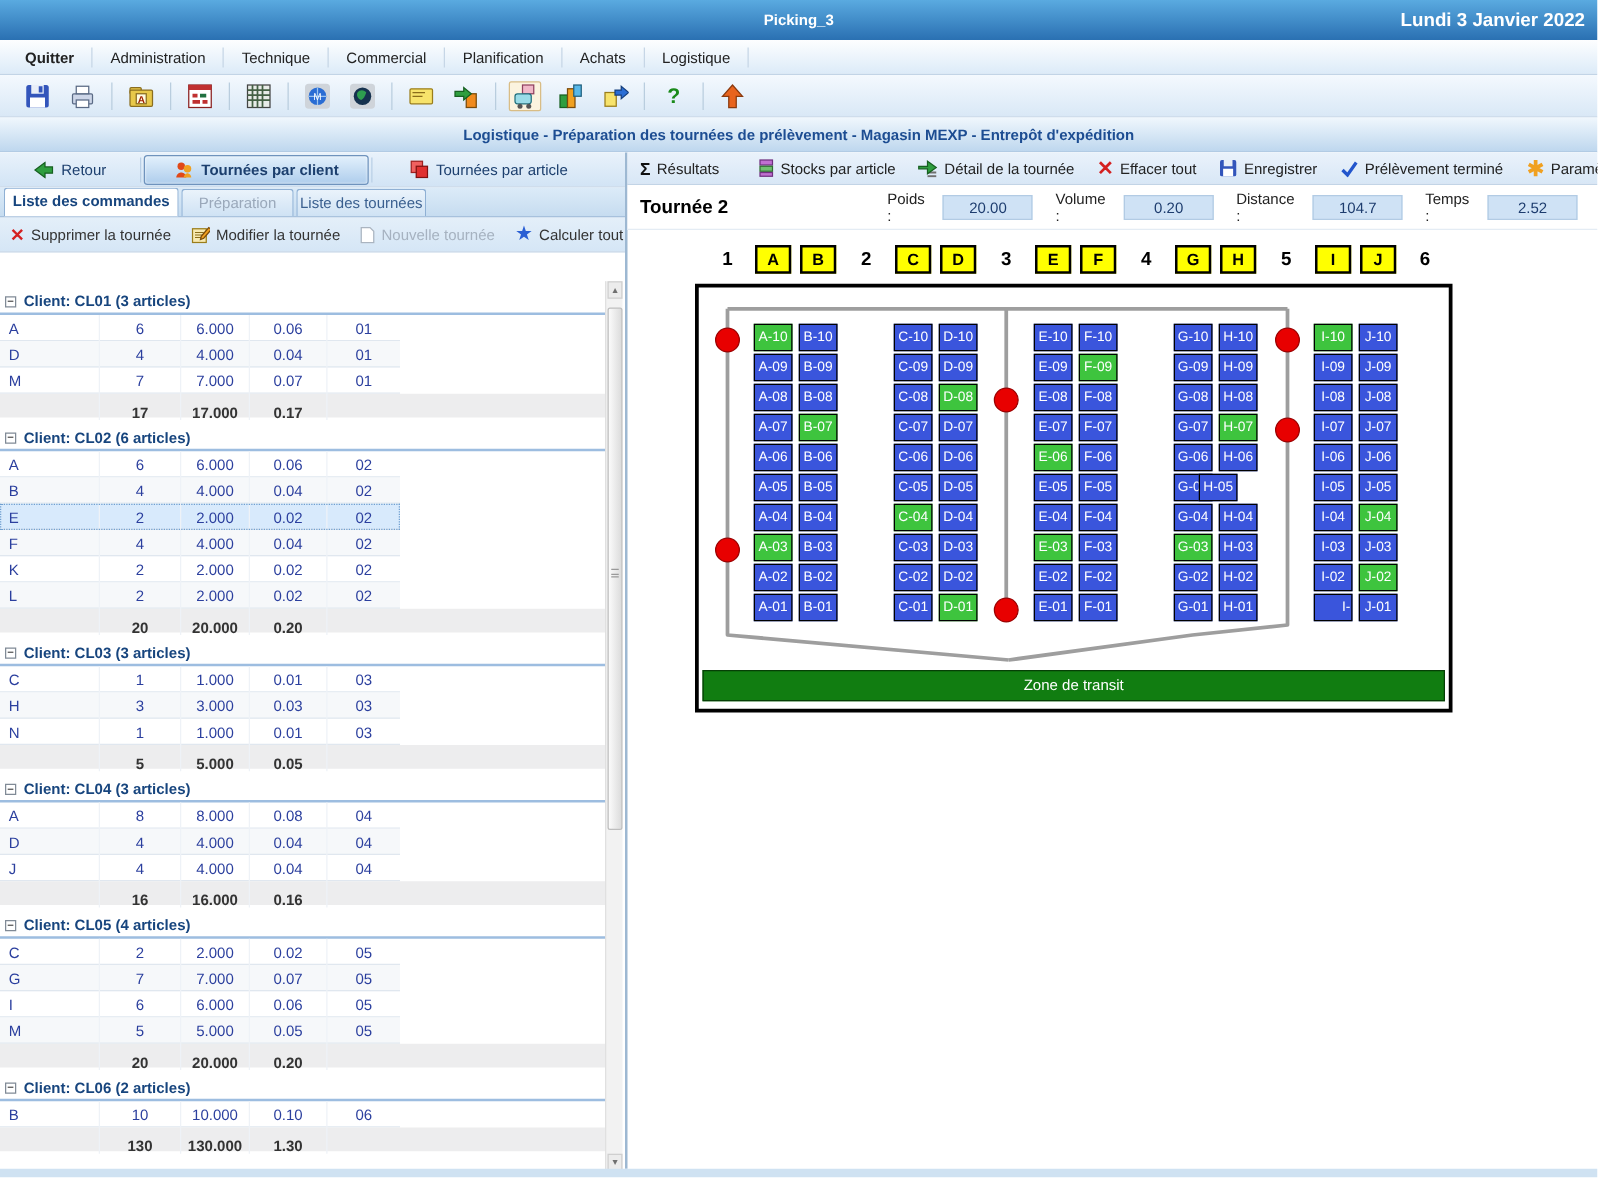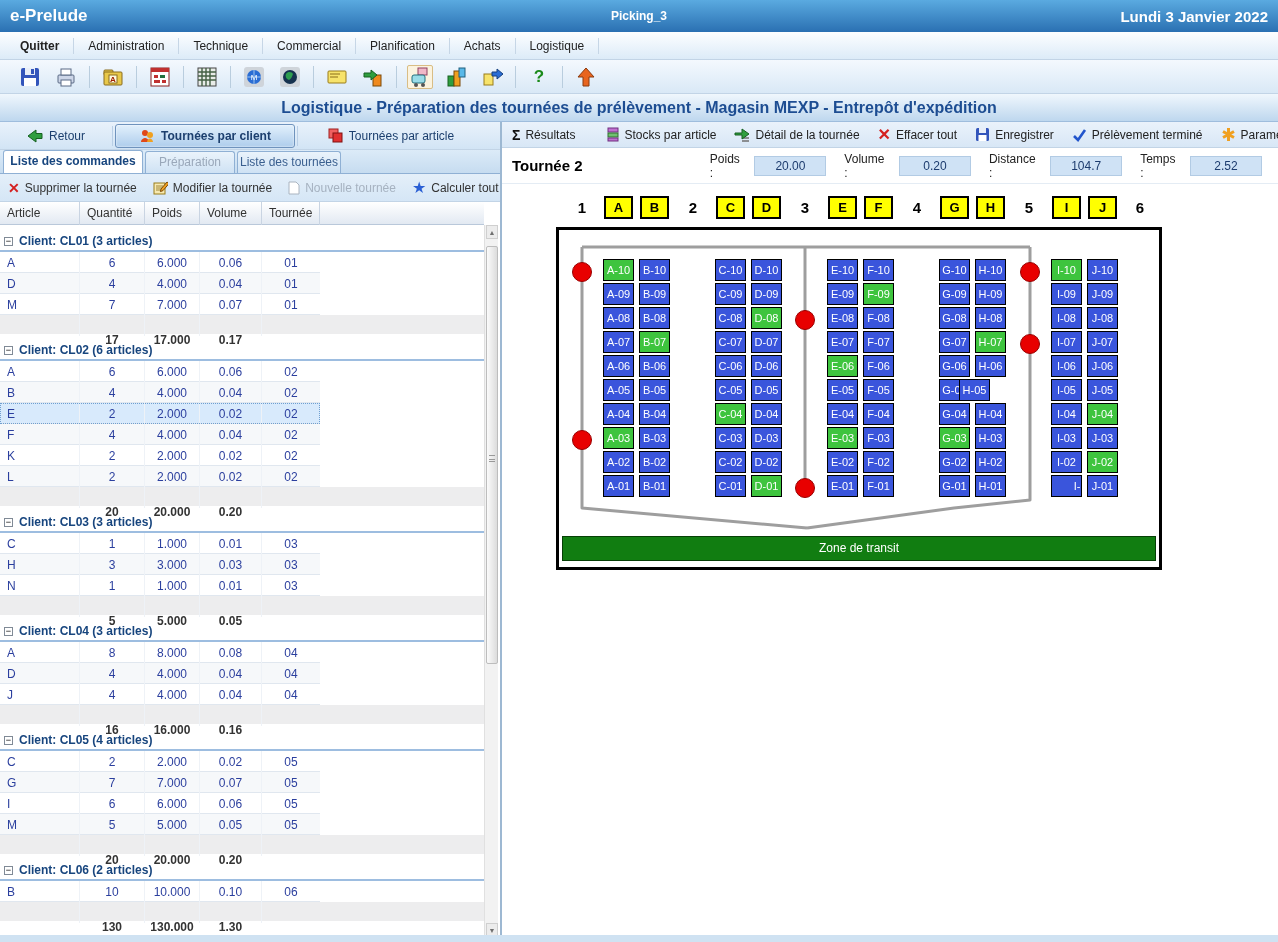--- a/index.html
+++ b/index.html
@@ -29,21 +29,21 @@
   .ticon { width:26px; height:24px; margin:0 5px; display:flex; align-items:center; justify-content:center; }
   .ticon svg { display:block; }
   .tsep { width:1px; height:22px; background:#b9cdde; margin:0 5px; }
   .ticon.active { background:#fbf3df; border:1px solid #d9bd85; border-radius:2px; }
   .qmark { font-size:17px; font-weight:bold; color:#1a8a1a; }
 
   
   .titleband { position:absolute; left:0; top:94px; width:1278px; height:28px;
                background:linear-gradient(#f0f7fd,#bed7ee); border-bottom:1px solid #9fbddd;
                display:flex; align-items:center; justify-content:center;
-               font-size:16px; font-weight:bold; color:#1d4d92; }
+               font-size:12px; font-weight:bold; color:#1d4d92; }
 
   
   .main { position:absolute; left:0; top:122px; width:1278px; height:820px; background:#fff; }
   .bottom-strip { position:absolute; left:0; bottom:0; width:1278px; height:7px; background:#cfe2f2; }
 
   
   .left-panel { position:absolute; left:0; top:0; width:500px; height:813px; background:#fff; }
 
   .btnrow { position:absolute; left:0; top:0; width:500px; height:28px;
             background:linear-gradient(#e9f2fb,#d2e4f5); border-bottom:1px solid #c2d4e6;
@@ -90,21 +90,21 @@
   .trow .tc { padding-top:4px; height:21px; color:#2b3f9e; }
   .trow .tc.c0 { width:80px; padding-left:7px; border-right:1px solid #eef2f7; }
   .trow .tc.c1 { width:65px; text-align:center; border-right:1px solid #eef2f7; }
   .trow .tc.c2 { width:55px; text-align:center; border-right:1px solid #eef2f7; }
   .trow .tc.c3 { width:62px; text-align:center; border-right:1px solid #eef2f7; }
   .trow .tc.c4 { width:58px; text-align:center; }
   .trow.data { border-bottom:1px solid #e0e7ef; width:320px; }
   .trow.data.alt { background:#f6f8fa; }
   .trow.data.selected { background:#d8eafc; outline:1px dotted #6f9fd0; outline-offset:-1px; }
   .trow.subtotal { background:#ededee; width:484px; height:19px; font-weight:bold; }
-  .trow.subtotal .tc { color:#333; padding-top:18px; }
+  .trow.subtotal .tc { color:#333; padding-top:8px; }
 
   .vscroll { position:absolute; left:484px; top:103px; width:14px; height:712px; background:#f2f2f2;
              border-left:1px solid #e0e0e0; }
   .sarrow { position:absolute; left:1px; width:12px; height:14px; background:#ececec; border:1px solid #cfcfcf;
             color:#707070; font-size:7px; text-align:center; line-height:13px; }
   .sarrow.up { top:0; } .sarrow.down { bottom:0; }
   .sthumb { position:absolute; left:1px; top:21px; width:12px; height:418px;
             background:linear-gradient(90deg,#fbfbfb,#dcdcdc); border:1px solid #bdbdbd; border-radius:2px; }
   .sgrip { position:absolute; left:2px; top:208px; width:6px; height:7px;
            border-top:1px solid #999; border-bottom:1px solid #999; }
@@ -145,21 +145,20 @@
   .cell.green { background:#3ec43e; }
   .stopdot { position:absolute; width:20px; height:20px; border-radius:50%; background:#e80000;
              border:1px solid #990000; }
   .transit { position:absolute; left:3px; top:306px; width:594px; height:25px; background:#117d11;
              border:1px solid #063f06; color:#fff; font-size:12px; text-align:center; line-height:23px; }
 </style>
 </head>
 <body>
 
 <div class="topbar">
-  <div class="appname">e-Prelude</div>
   <div class="session">Picking_3</div>
   <div class="topdate">Lundi 3 Janvier 2022</div>
 </div>
 
 <div class="menubar">
   <span class="mitem first">Quitter</span>
   <span class="mitem">Administration</span>
   <span class="mitem">Technique</span>
   <span class="mitem">Commercial</span>
   <span class="mitem">Planification</span>
@@ -328,27 +327,20 @@
             <path d="M1 1h7l3 3v9H1z" fill="#fff" stroke="#aab4c0"></path>
           </svg>
         <span>Nouvelle tournée</span>
       </span>
       <span class="act calc">
         <span class="star">★</span>
         <span>Calculer tout</span>
       </span>
     </div>
 
-    <div class="thead">
-      <div class="thc c0">Article</div>
-      <div class="thc c1">Quantité</div>
-      <div class="thc c2">Poids</div>
-      <div class="thc c3">Volume</div>
-      <div class="thc c4">Tournée</div>
-    </div>
 
     <div class="tbody">
         <div class="grouphead">
           <span class="collapse">−</span>
           <span>Client: CL01 (3 articles)</span>
         </div>
         <div class="trow data ">
           <div class="tc c0">A</div>
           <div class="tc c1">6</div>
           <div class="tc c2">6.000</div>

